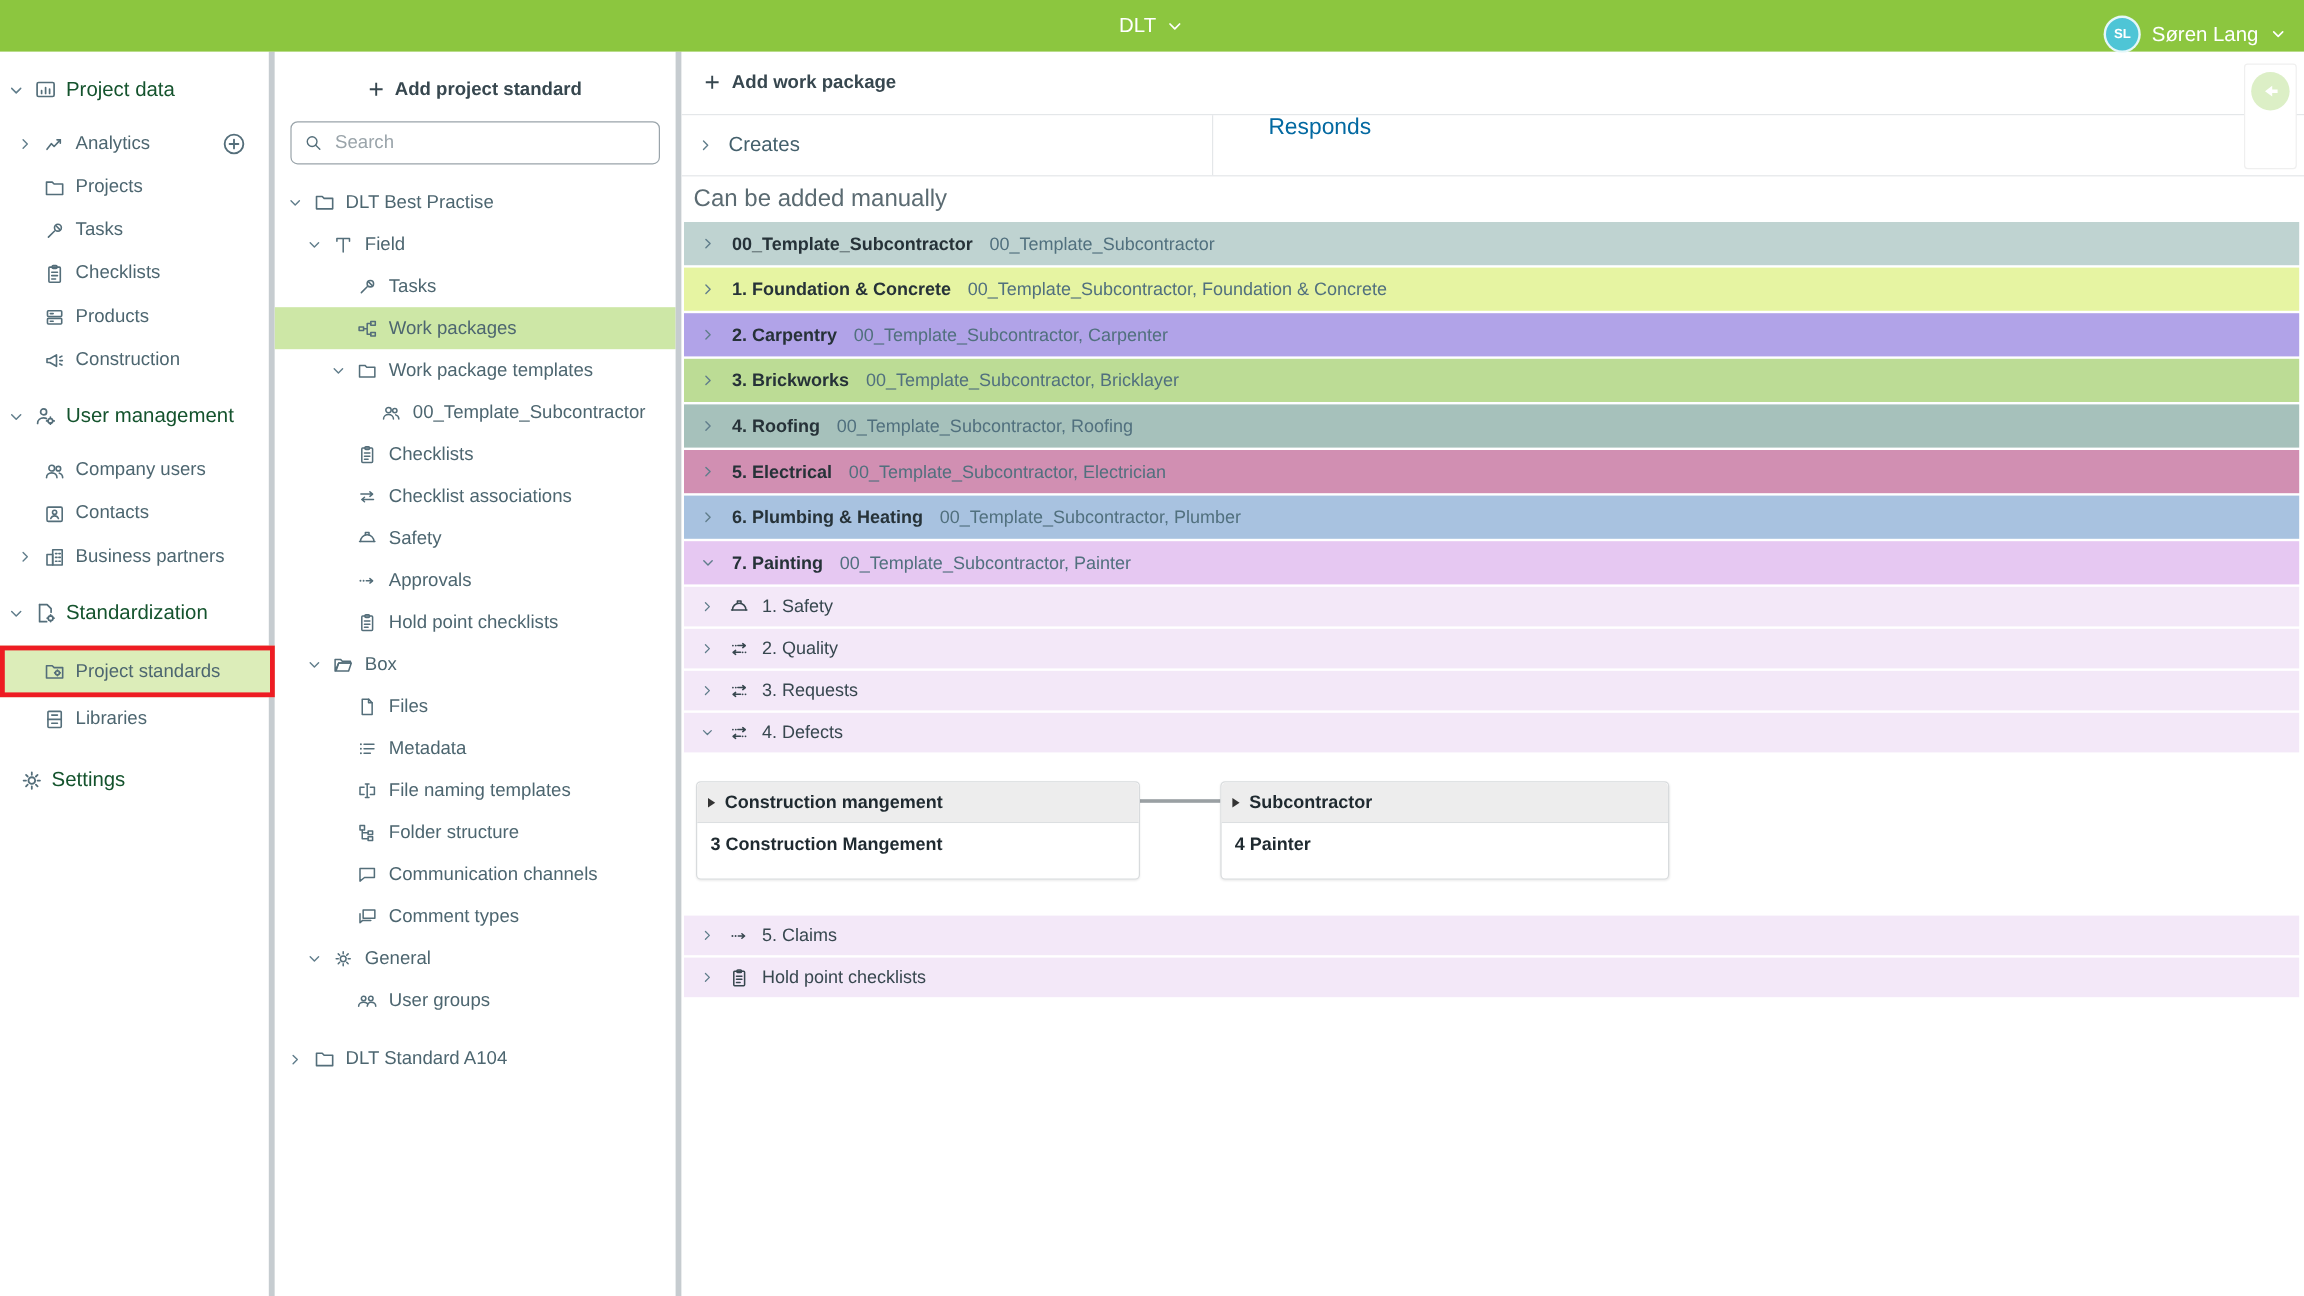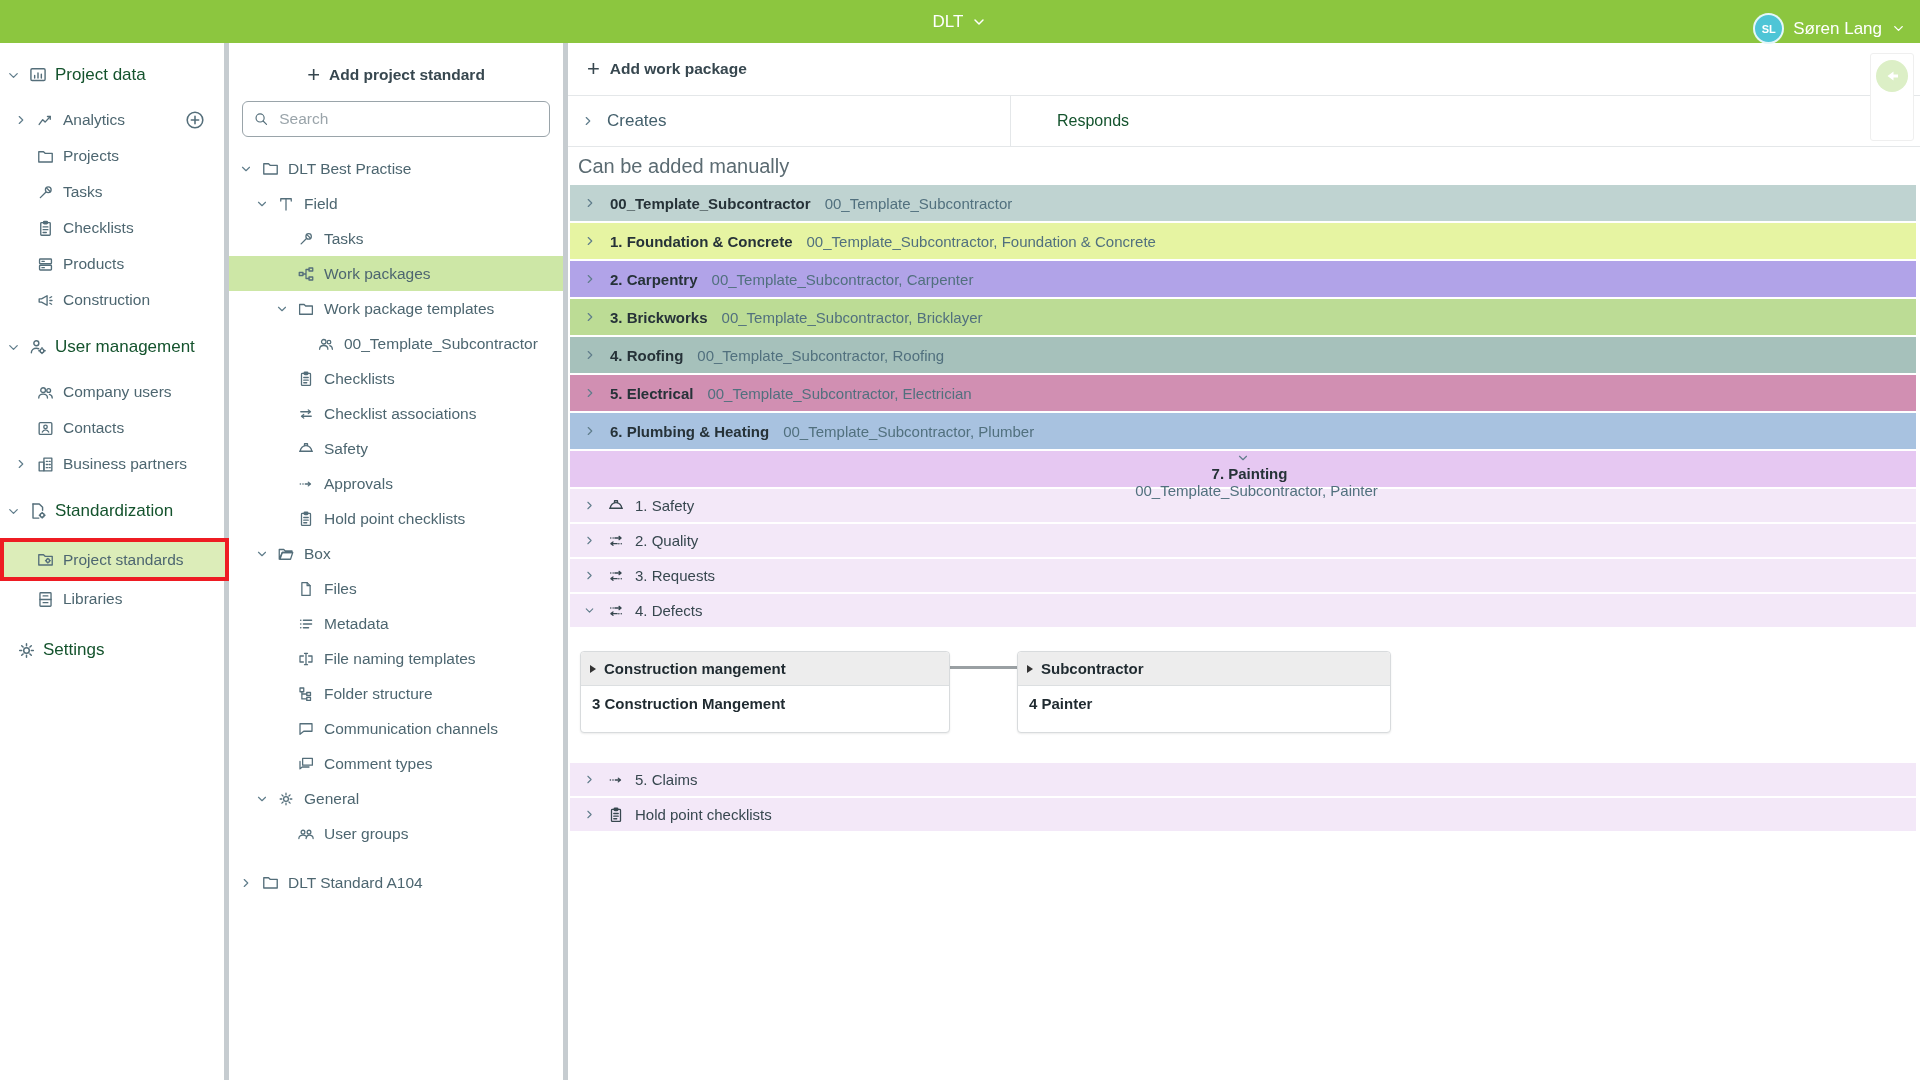--- a/index.html
+++ b/index.html
@@ -42,21 +42,21 @@
   .ti{display:flex;align-items:center;height:35px;font-size:15.5px;color:#4d6670;cursor:pointer}
   .ti.sel{background:#cde7a6}
   .d0{padding-left:10px}.d1{padding-left:26px}.d2{padding-left:46px}.d3{padding-left:66px}
   .gap-top{margin-top:14px}
   
   .wp-header{height:52px;border-bottom:1px solid #e4e7e9;display:flex;align-items:center;gap:10px;padding-left:19px;
     color:#37474f;font-size:15.5px;font-weight:bold;cursor:pointer}
   .wp-header .plus{font-size:22px;font-weight:normal;line-height:1}
   .tabs{height:50px;border-bottom:1px solid #e4e7e9;display:flex}
   .tab-creates{width:443px;box-sizing:border-box;border-right:1px solid #e4e7e9;display:flex;align-items:center;gap:12px;padding-left:13px;font-size:17px;color:#44606c;cursor:pointer}
-  .tab-responds{display:flex;align-items:center;padding-left:46px;font-size:16px;color:#14532d;cursor:pointer}
+  .tab-responds{display:flex;padding-left:46px;font-size:19px;color:#0369a1;cursor:pointer}
   .can-head{height:38px;display:flex;align-items:center;padding-left:10px;font-size:20px;color:#5b6b72}
   .rows{padding:0 4px 0 2px}
   .row{height:36px;margin-bottom:2px;display:flex;align-items:center;padding-left:13px;cursor:pointer}
   .row .cslot{width:27px}
   .r-title{font-weight:bold;font-size:15px;color:#263238;white-space:nowrap}
   .r-sub{margin-left:14px;font-size:15px;color:#51707e;white-space:nowrap}
   .subrow{height:33px;margin-bottom:2px;display:flex;align-items:center;padding-left:13px;cursor:pointer}
   .subrow .cslot{width:24px}
   .subrow .islot{width:28px}
   .sr-label{font-size:15px;color:#37474f}
@@ -675,21 +675,21 @@
     <div class="row" style="background: rgb(168, 194, 224);">
       <span class="cslot">
           <svg class="chev" width="14" height="14" viewBox="0 0 24 24">
             <path d="M9 6l6 6-6 6"></path>
           </svg>
         </span>
       <span class="r-title">6. Plumbing &amp; Heating</span>
       <span class="r-sub">00_Template_Subcontractor, Plumber</span>
     </div>
 
-    <div class="row" style="background: rgb(230, 200, 242); flex-direction: column;">
+    <div class="row" style="background: rgb(230, 200, 242);">
       <span class="cslot">
           <svg class="chev open" width="14" height="14" viewBox="0 0 24 24">
             <path d="M9 6l6 6-6 6"></path>
           </svg>
         </span>
       <span class="r-title">7. Painting</span>
       <span class="r-sub">00_Template_Subcontractor, Painter</span>
     </div>
 
     <div class="subrow" style="background: rgb(243, 232, 248);">

